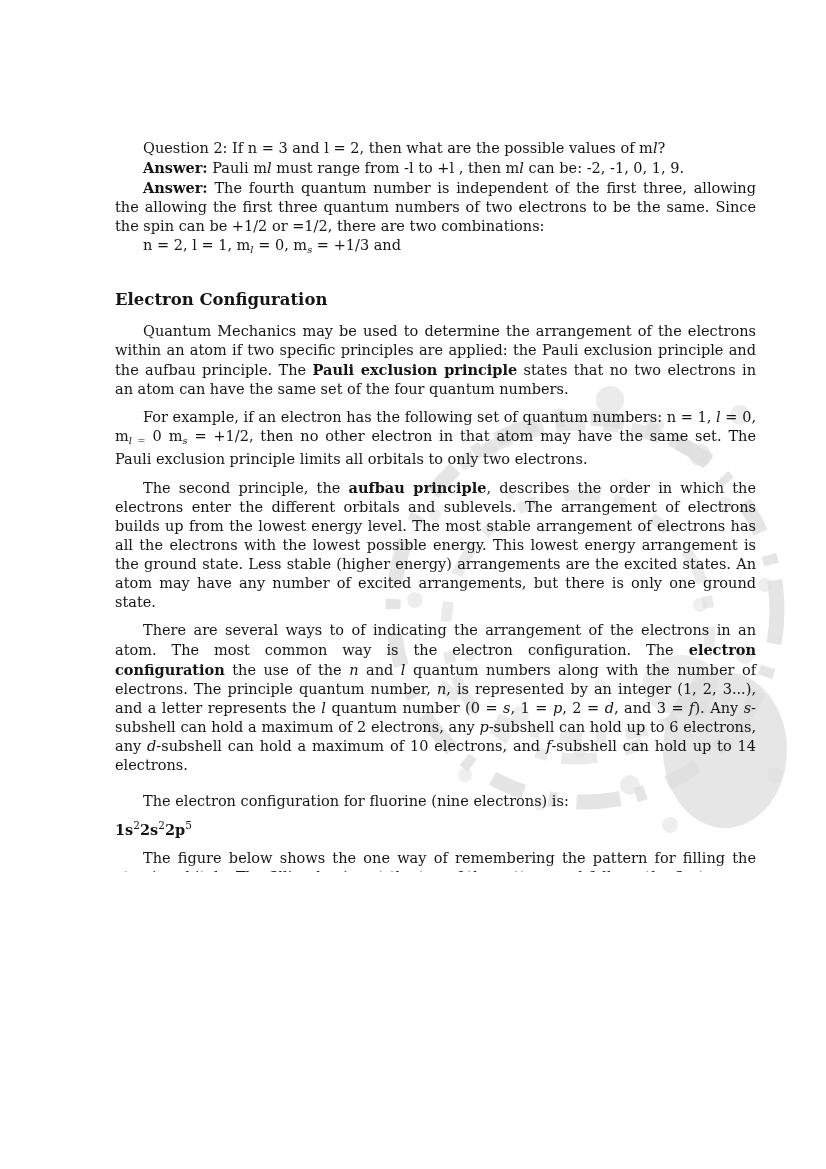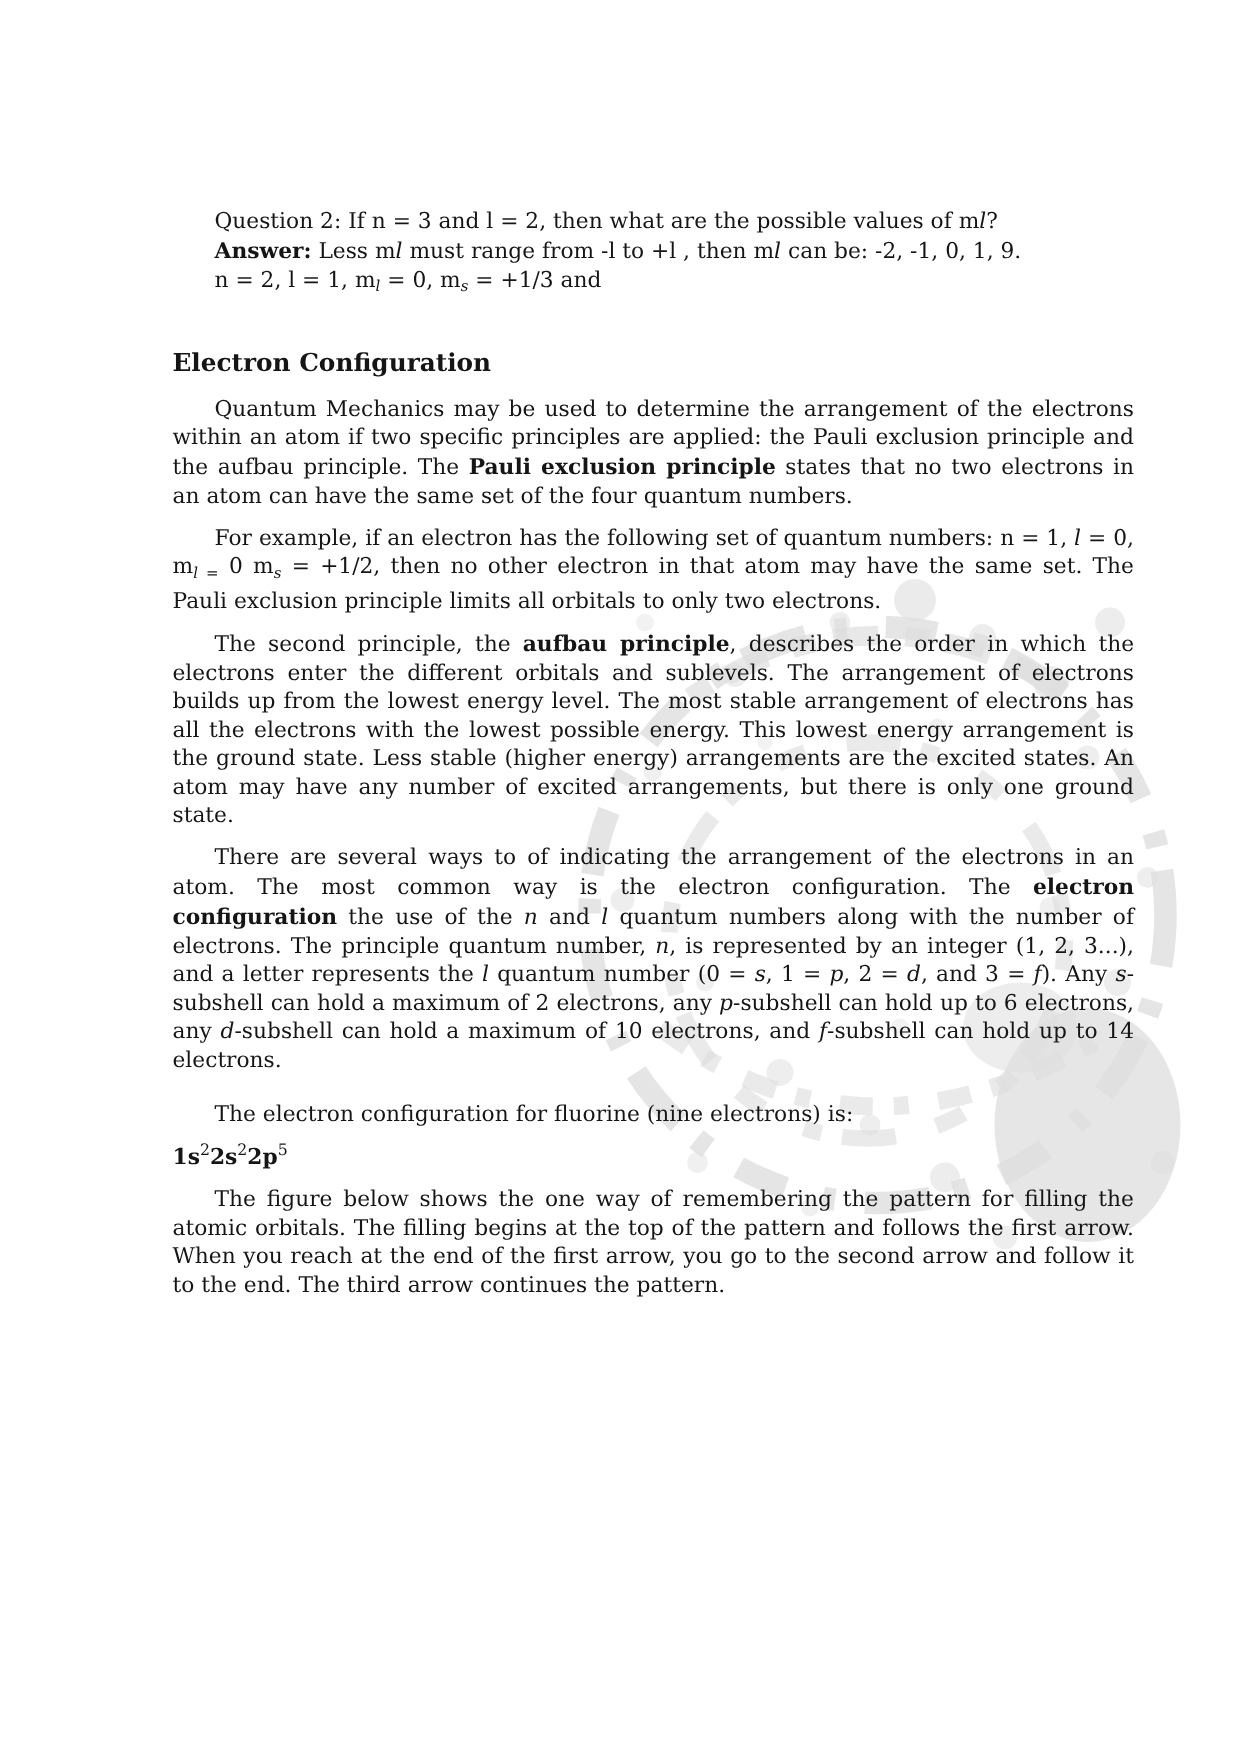--- a/index.html
+++ b/index.html
@@ -97,22 +97,23 @@
       <circle cx="140" cy="140" r="5" opacity="0.4"></circle>
       <circle cx="230" cy="330" r="6" opacity="0.4"></circle>
       <circle cx="330" cy="250" r="7" opacity="0.45"></circle>
       <circle cx="405" cy="420" r="8" opacity="0.5"></circle>
       <circle cx="60" cy="60" r="6" opacity="0.4"></circle>
     </g>
   </svg>
 
   <div class="content">
     <p class="single"><span class="seg-n">Question 2: If n = 3 and l = 2, then what are the possible values of m</span><span class="seg-i">l</span><span class="seg-n">?</span></p>
-    <p class="single"><span class="seg-b">Answer:</span><span class="seg-n"> Less m</span><span class="seg-i">l</span><span class="seg-n"> must range from -l to +l , then m</span><span class="seg-i">l</span><span class="seg-n"> can be: -2, -1, 0, 1, 9.</span></p>
+    <p class="single"><span class="seg-b">Answer:</span><span class="seg-n"> Pauli m</span><span class="seg-i">l</span><span class="seg-n"> must range from -l to +l , then m</span><span class="seg-i">l</span><span class="seg-n"> can be: -2, -1, 0, 1, 9.</span></p>
 
+    <p><span class="seg-b">Answer:</span><span class="seg-n"> The fourth quantum number is independent of the first three, allowing the allowing the first three quantum numbers of two electrons to be the same. Since the spin can be +1/2 or =1/2, there are two combinations:</span></p>
     <p class="combo"><span class="seg-n">n = 2, l = 1, m</span><span class="seg-subi">l</span><span class="seg-n"> = 0, m</span><span class="seg-subi">s</span><span class="seg-n"> = +1/3 and</span></p>
 
     <h2 class="heading">Electron Configuration</h2>
 
     <p><span class="seg-n">Quantum Mechanics may be used to determine the arrangement of the electrons within an atom if two specific principles are applied: the Pauli exclusion principle and the aufbau principle. The </span><span class="seg-b">Pauli exclusion principle</span><span class="seg-n"> states that no two electrons in an atom can have the same set of the four quantum numbers.</span></p>
     <p class="example"><span class="seg-n">For example, if an electron has the following set of quantum numbers: n = 1, </span><span class="seg-i">l</span><span class="seg-n"> = 0, m</span><span class="seg-subi">l =</span><span class="seg-n"> 0 m</span><span class="seg-subi">s</span><span class="seg-n"> = +1/2, then no other electron in that atom may have the same set. The Pauli exclusion principle limits all orbitals to only two electrons.</span></p>
     <p class="aufbau"><span class="seg-n">The second principle, the </span><span class="seg-b">aufbau principle</span><span class="seg-n">, describes the order in which the electrons enter the different orbitals and sublevels. The arrangement of electrons builds up from the lowest energy level. The most stable arrangement of electrons has all the electrons with the lowest possible energy. This lowest energy arrangement is the ground state. Less stable (higher energy) arrangements are the excited states. An atom may have any number of excited arrangements, but there is only one ground state.</span></p>
     <p class="ways"><span class="seg-n">There are several ways to of indicating the arrangement of the electrons in an atom. The most common way is the electron configuration. The </span><span class="seg-b">electron configuration</span><span class="seg-n"> the use of the </span><span class="seg-i">n</span><span class="seg-n"> and </span><span class="seg-i">l</span><span class="seg-n"> quantum numbers along with the number of electrons. The principle quantum number, </span><span class="seg-i">n</span><span class="seg-n">, is represented by an integer (1, 2, 3...), and a letter represents the </span><span class="seg-i">l</span><span class="seg-n"> quantum number (0 = </span><span class="seg-i">s</span><span class="seg-n">, 1 = </span><span class="seg-i">p</span><span class="seg-n">, 2 = </span><span class="seg-i">d</span><span class="seg-n">, and 3 = </span><span class="seg-i">f</span><span class="seg-n">). Any </span><span class="seg-i">s</span><span class="seg-n">-subshell can hold a maximum of 2 electrons, any </span><span class="seg-i">p</span><span class="seg-n">-subshell can hold up to 6 electrons, any </span><span class="seg-i">d</span><span class="seg-n">-subshell can hold a maximum of 10 electrons, and </span><span class="seg-i">f</span><span class="seg-n">-subshell can hold up to 14 electrons.</span></p>
 
     <p class="single fluorine-intro"><span class="seg-n">The electron configuration for fluorine (nine electrons) is:</span></p>

